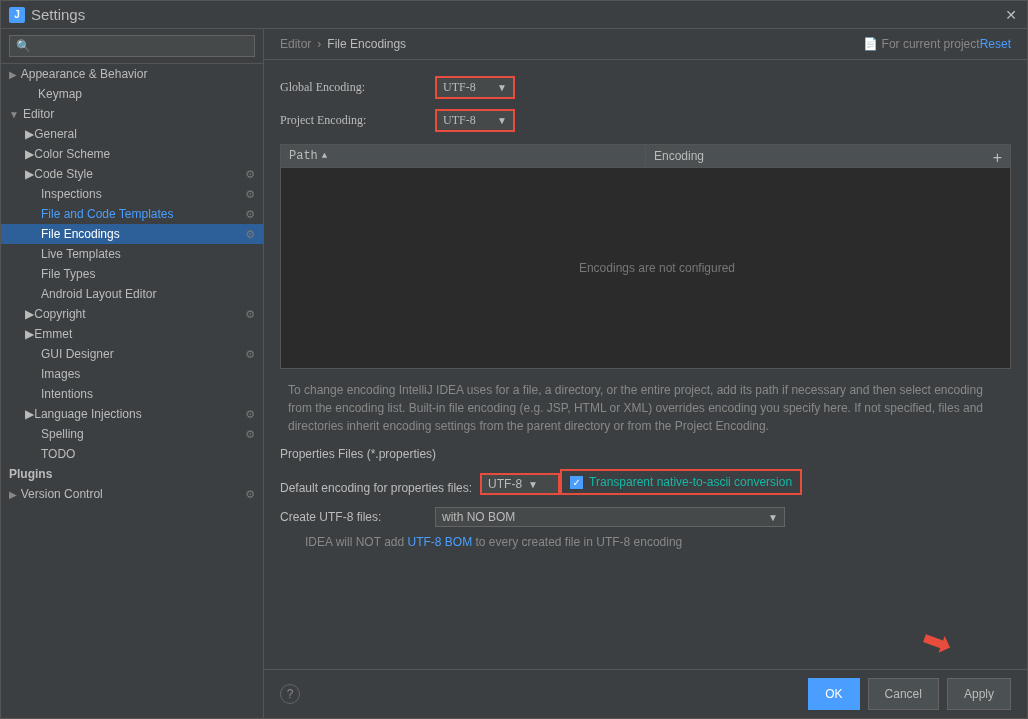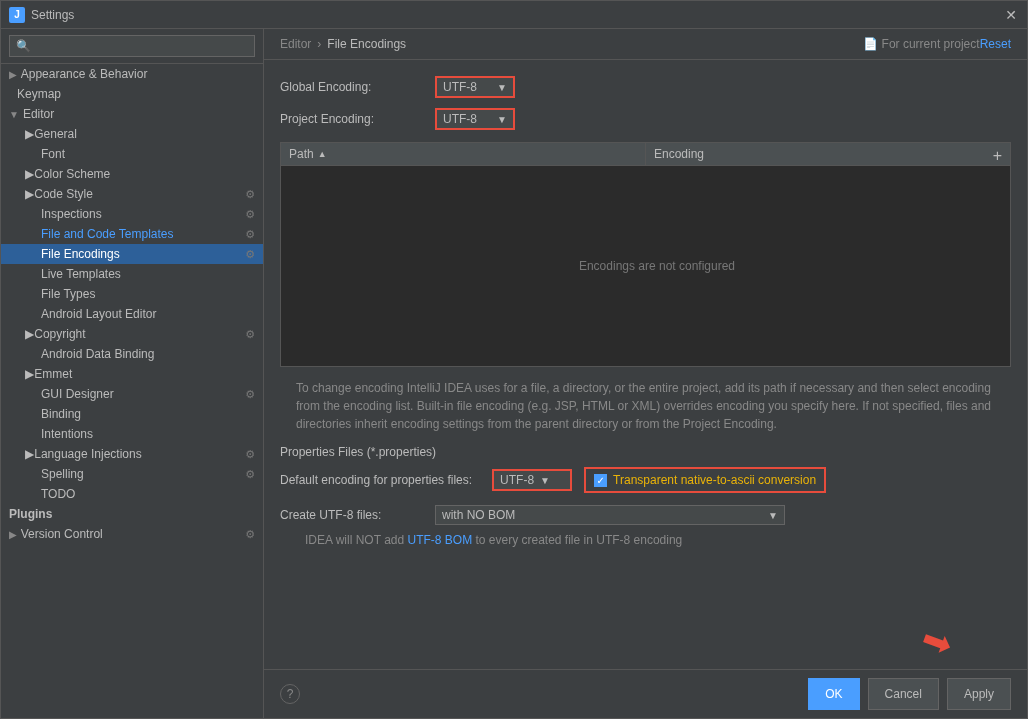--- a/index.html
+++ b/index.html
@@ -1,75 +1,75 @@
 <!DOCTYPE html>
 <html><head>
   <meta charset="utf-8">
   <style>
     * { box-sizing: border-box; margin: 0; padding: 0; }
     body { font-family: 'Segoe UI', Arial, sans-serif; font-size: 12px; background: #3c3f41; color: #bbbbbb; }
 
     .window { width: 1028px; height: 719px; background: #3c3f41; border: 1px solid #555; display: flex; flex-direction: column; position: relative; }
     .titlebar { background: #3c3f41; height: 28px; display: flex; align-items: center; padding: 0 8px; border-bottom: 1px solid #555; flex-shrink: 0; }
     .titlebar-icon { width: 16px; height: 16px; margin-right: 6px; background: #4a9eff; border-radius: 2px; display: flex; align-items: center; justify-content: center; font-size: 10px; color: white; font-weight: bold; }
-    .titlebar-title { font-size: 12px; color: #bbbbbb; flex: 1; }
+    .titlebar-title { font-size: 15px; color: #bbbbbb; flex: 1; }
     .titlebar-close { width: 16px; height: 16px; cursor: pointer; display: flex; align-items: center; justify-content: center; color: #bbbbbb; font-size: 14px; }
 
     .content { display: flex; flex: 1; overflow: hidden; }
 
     
     .sidebar { width: 263px; background: #3c3f41; border-right: 1px solid #555; display: flex; flex-direction: column; flex-shrink: 0; overflow-y: auto; }
     .search-box { padding: 6px 8px; border-bottom: 1px solid #555; }
     .search-input { width: 100%; background: #45494a; border: 1px solid #646464; color: #bbbbbb; padding: 3px 6px; font-size: 12px; outline: none; }
     .search-input::placeholder { color: #777; }
 
     .tree-item { padding: 3px 8px; cursor: pointer; display: flex; align-items: center; color: #bbbbbb; font-size: 12px; }
     .tree-item.selected { background: #2d6099; color: white; }
     .tree-item.active-nav { color: #4a9eff; }
-    .tree-item .indent1 { margin-left: 8px; }
+    .tree-item .indent1 { margin-left: 29px; }
     .tree-item .indent2 { margin-left: 32px; }
     .arrow { font-size: 10px; margin-right: 4px; color: #888; }
     .arrow-down { font-size: 10px; margin-right: 4px; color: #888; }
     .item-icon { margin-left: auto; color: #777; font-size: 11px; }
 
     
     .main-panel { flex: 1; display: flex; flex-direction: column; background: #3c3f41; overflow: hidden; }
     .main-header { padding: 8px 16px; display: flex; align-items: center; border-bottom: 1px solid #555; background: #3c3f41; flex-shrink: 0; }
     .breadcrumb { display: flex; align-items: center; color: #888; font-size: 12px; flex: 1; }
     .breadcrumb-sep { margin: 0 6px; }
     .breadcrumb-current { color: #bbbbbb; }
     .for-project { color: #888; font-size: 12px; margin-left: 12px; }
     .reset-btn { color: #4a9eff; cursor: pointer; font-size: 12px; margin-left: auto; }
 
     .main-content { flex: 1; padding: 16px; overflow-y: auto; }
 
-    .form-row { display: flex; align-items: center; margin-bottom: 10px; }
+    .form-row { display: flex; align-items: center; margin-bottom: 10px; font-family: Liberation Serif, serif; }
     .form-label { width: 155px; color: #bbbbbb; font-size: 12px; flex-shrink: 0; }
     .dropdown { background: #45494a; border: 2px solid #e74c3c; color: #bbbbbb; padding: 2px 6px; font-size: 12px; display: flex; align-items: center; cursor: pointer; min-width: 80px; justify-content: space-between; }
     .dropdown-arrow { margin-left: 6px; font-size: 10px; }
 
     .table-container { border: 1px solid #555; margin: 12px 0; background: #2b2b2b; position: relative; }
     .table-header { display: flex; background: #4b5052; border-bottom: 1px solid #555; }
     .table-col { flex: 1; padding: 4px 8px; font-size: 12px; color: #bbbbbb; display: flex; align-items: center; }
-    .table-col.path-col { border-right: 1px solid #555; }
+    .table-col.path-col { border-right: 1px solid #555; font-family: Liberation Mono, monospace; }
     .sort-icon { margin-left: 4px; font-size: 9px; }
     .table-body { min-height: 200px; display: flex; align-items: center; justify-content: center; color: #777; font-size: 12px; padding-left: 23px; }
     .table-add-btn { position: absolute; top: 2px; right: 2px; background: transparent; border: none; color: #bbbbbb; cursor: pointer; font-size: 16px; padding: 2px 6px; }
 
-    .description-text { font-size: 12px; color: #888; line-height: 1.5; margin: 12px 16px; }
+    .description-text { font-size: 12px; color: #888; line-height: 1.5; margin: 12px 8px; }
 
     .section-label { font-size: 12px; color: #bbbbbb; margin: 12px 0 8px 0; font-weight: normal; }
 
-    .props-row { display: flex; align-items: center; gap: 12px; margin-bottom: 10px; }
+    .props-row { display: flex; align-items: flex-end; margin-bottom: 10px; }
     .dropdown-red { background: #45494a; border: 2px solid #e74c3c; color: #bbbbbb; padding: 2px 6px; font-size: 12px; display: flex; align-items: center; cursor: pointer; min-width: 80px; }
 
     .checkbox-row { display: flex; align-items: center; gap: 6px; border: 2px solid #e74c3c; padding: 4px 8px; }
     .checkbox { width: 13px; height: 13px; background: #4a9eff; border: 1px solid #4a9eff; display: flex; align-items: center; justify-content: center; cursor: pointer; flex-shrink: 0; }
     .checkmark { color: white; font-size: 10px; }
-    .checkbox-label { font-size: 12px; color: #eab308; }
+    .checkbox-label { font-size: 12px; color: #14b8a6; }
 
     .bom-section { margin-top: 12px; }
     .bom-row { display: flex; align-items: center; margin-bottom: 8px; }
     .bom-dropdown { background: #45494a; border: 1px solid #646464; color: #bbbbbb; padding: 2px 6px; font-size: 12px; display: flex; align-items: center; cursor: pointer; min-width: 200px; flex: 1; justify-content: space-between; max-width: 350px; }
     .bom-note { font-size: 12px; color: #888; margin-left: 25px; }
     .bom-note a { color: #4a9eff; text-decoration: none; }
 
     .bottom-bar { display: flex; align-items: center; justify-content: flex-end; padding: 8px 16px; border-top: 1px solid #555; background: #3c3f41; gap: 8px; flex-shrink: 0; }
     .btn { padding: 8px 16px; font-size: 12px; cursor: pointer; border: 1px solid #646464; background: #4b5052; color: #bbbbbb; }
     .btn-primary { background: #4a9eff; color: white; border-color: #4a9eff; }
@@ -114,23 +114,20 @@
         <div class="tree-item">
           <span class="arrow-down">▼</span>
           <span>Editor</span>
         </div>
 
         <div class="tree-item">
           <span style="margin-left:16px;">▶</span>
           <span>General</span>
         </div>
 
-        <div class="tree-item">
-          <span class="indent2">Font</span>
-        </div>
 
         <div class="tree-item">
           <span style="margin-left:16px;">▶</span>
           <span>Color Scheme</span>
         </div>
 
         <div class="tree-item">
           <span style="margin-left:16px;">▶</span>
           <span>Code Style</span>
           <span class="item-icon">⚙</span>
@@ -162,36 +159,33 @@
         <div class="tree-item">
           <span class="indent2">Android Layout Editor</span>
         </div>
 
         <div class="tree-item">
           <span style="margin-left:16px;">▶</span>
           <span>Copyright</span>
           <span class="item-icon">⚙</span>
         </div>
 
-        <div class="tree-item">
-          <span class="indent2">Android Data Binding</span>
-        </div>
 
         <div class="tree-item">
           <span style="margin-left:16px;">▶</span>
           <span>Emmet</span>
         </div>
 
         <div class="tree-item">
           <span class="indent2">GUI Designer</span>
           <span class="item-icon">⚙</span>
         </div>
 
         <div class="tree-item">
-          <span class="indent2">Binding</span>
+          <span class="indent2">Images</span>
         </div>
 
         <div class="tree-item">
           <span class="indent2">Intentions</span>
         </div>
 
         <div class="tree-item">
           <span style="margin-left:16px;">▶</span>
           <span>Language Injections</span>
           <span class="item-icon">⚙</span>

